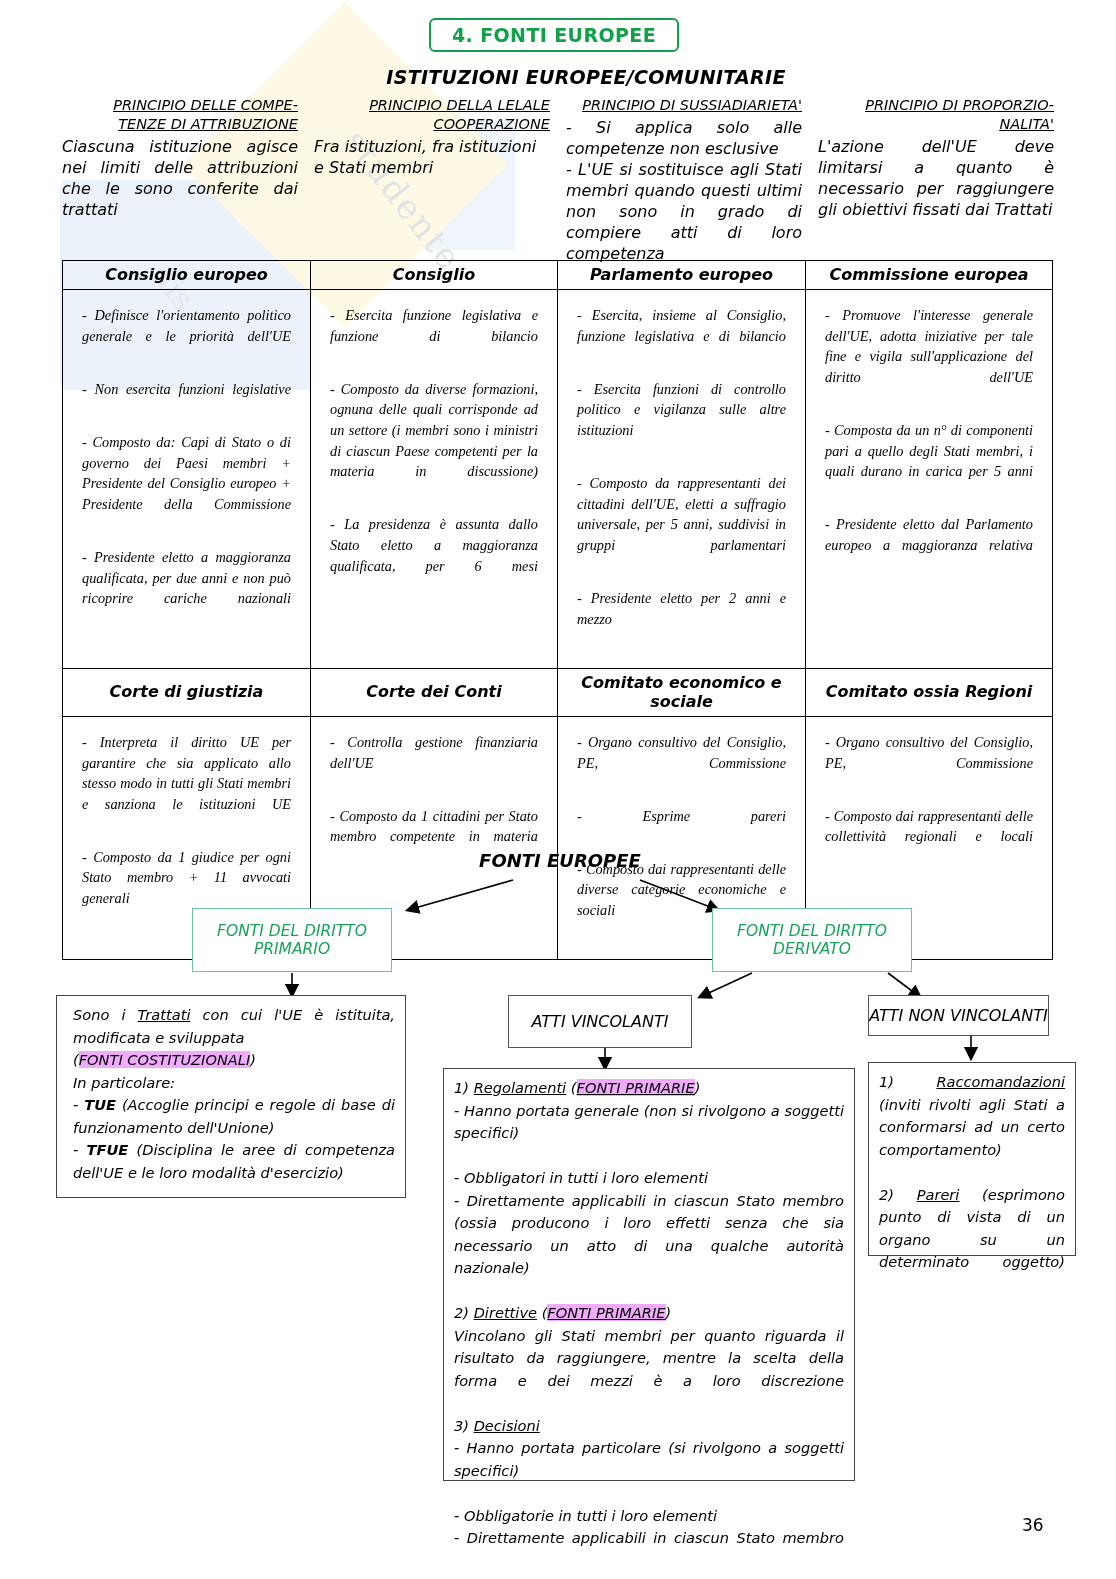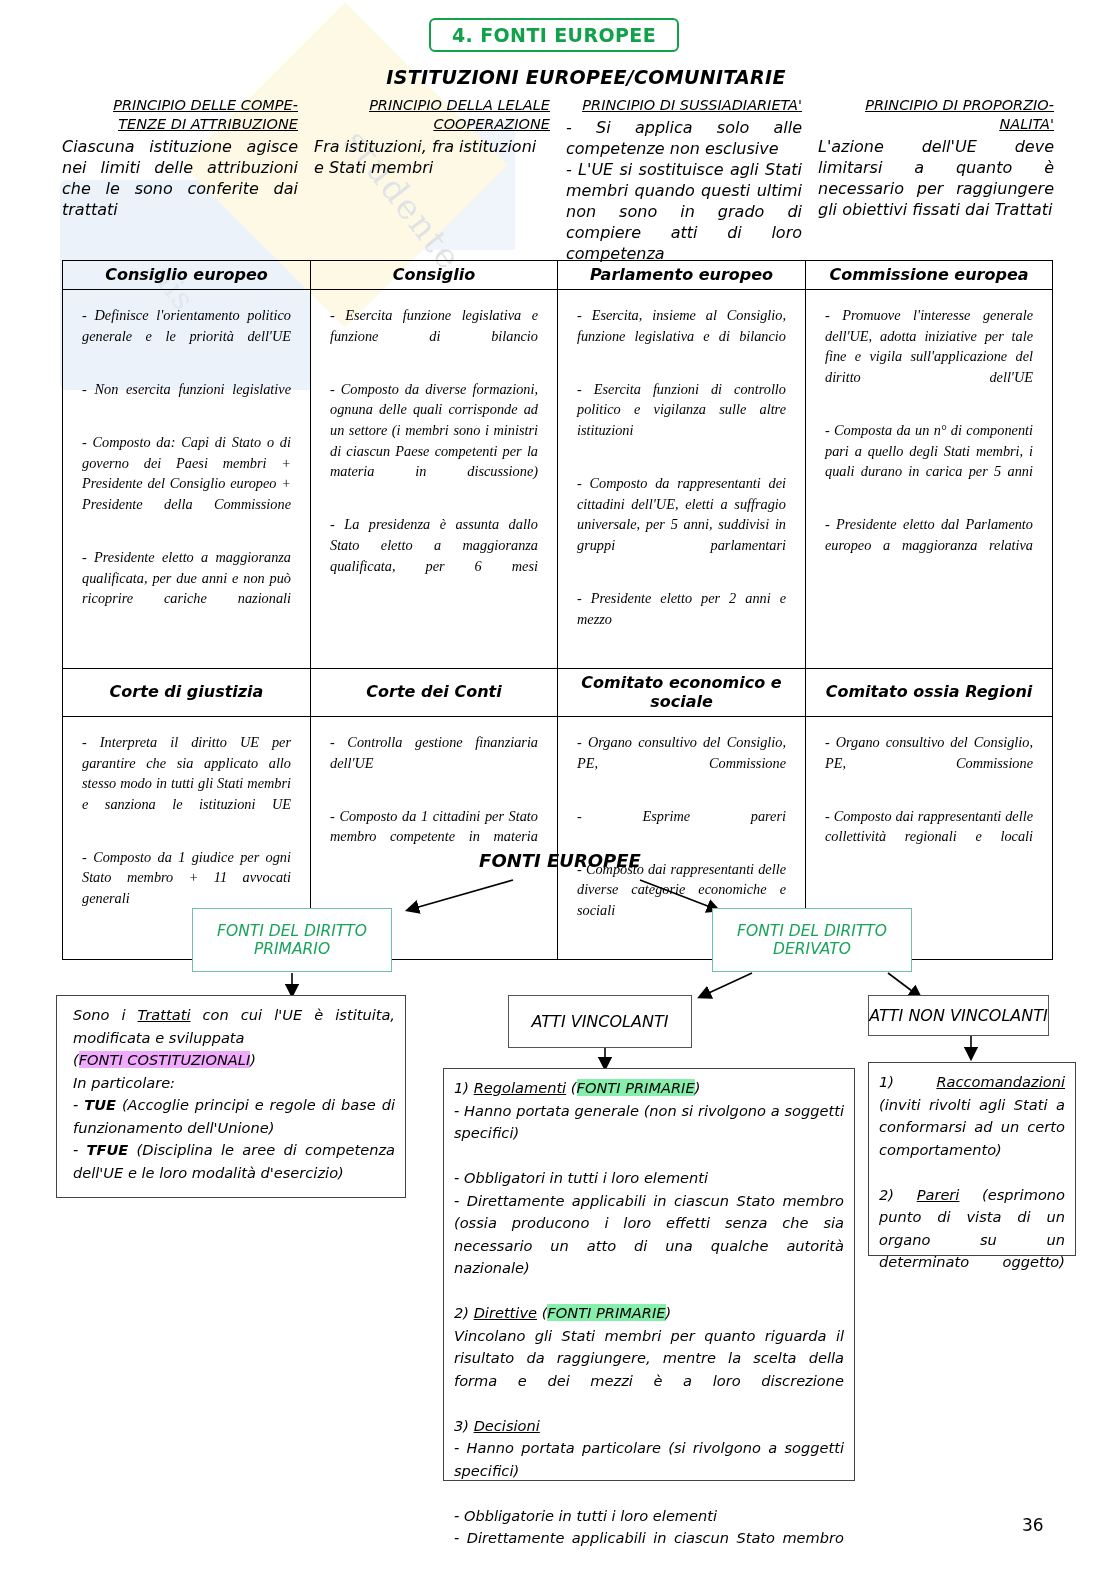--- a/index.html
+++ b/index.html
@@ -238,21 +238,21 @@
     font-style: italic;
     font-size: 14.6px;
     line-height: 22.5px;
     padding: 8px 10px;
     text-align: justify;
   }
   .box-text p { margin: 0; }
   .box-text p.j:after { content: ""; display: inline-block; width: 100%; }
 
   .hl-cyan { background: #f0abfc; }
-  .hl-yellow { background: #86efac; }
+  .hl-yellow { background: #f0abfc; text-decoration: underline; }
   .ul { text-decoration: underline; }
   .bold { font-weight: bold; font-style: italic; }
 
   .pagenum {
     position: absolute;
     left: 1022px;
     top: 1515px;
     font-family: "DejaVu Sans", sans-serif;
     font-size: 17px;
   }

